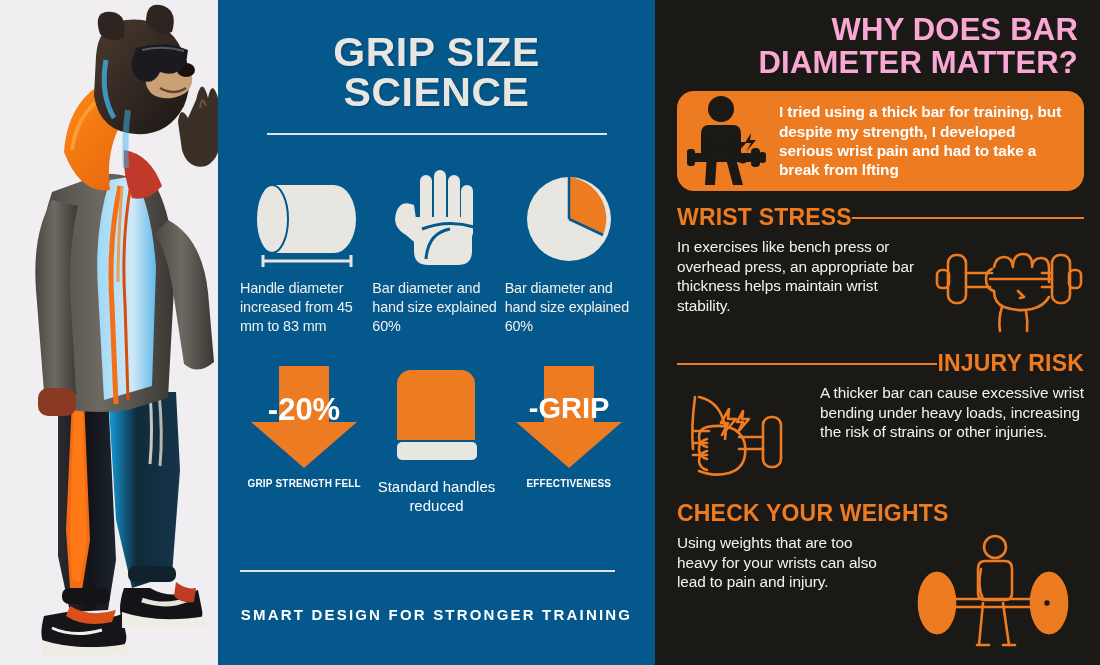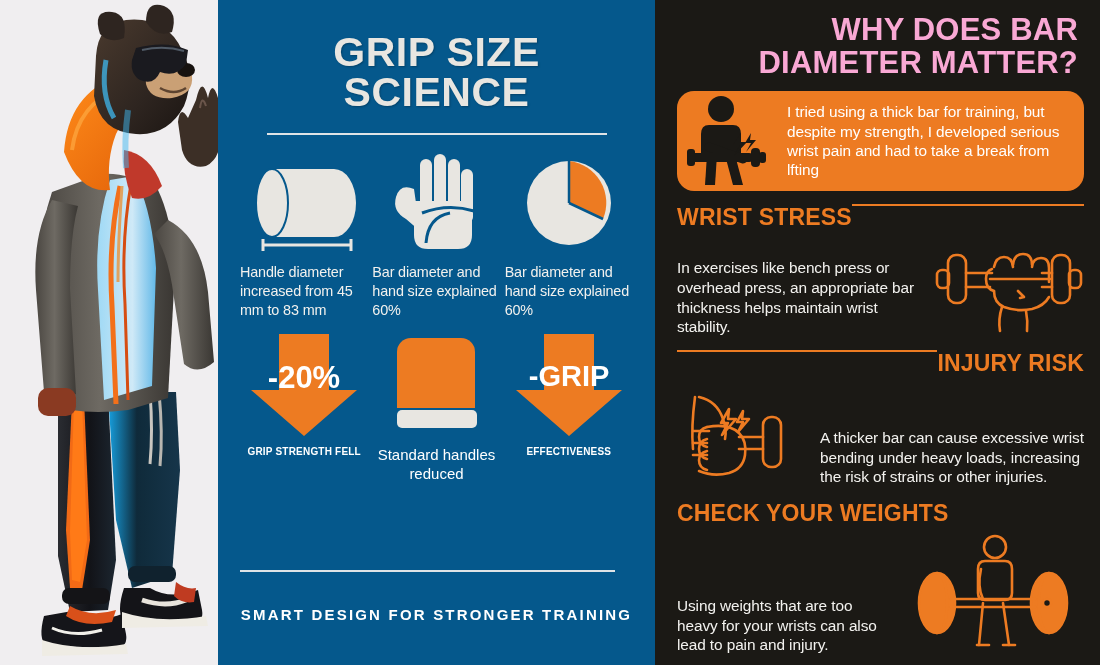--- a/index.html
+++ b/index.html
@@ -51,21 +51,21 @@
     margin: 21px 0 0 0;
   }
   .stat-grid {
     width: 100%;
     margin-top: 16px;
     display: grid;
     grid-template-columns: repeat(3, 1fr);
     column-gap: 4px;
   }
   .stat-cell { display: flex; flex-direction: column; align-items: center; }
-  .stat-icon { height: 104px; display: flex; align-items: center; justify-content: center; }
+  .stat-icon { height: 104px; display: flex; align-items: center; justify-content: center; margin-top: 16px; }
   .stat-caption {
     color: #f2f1ee;
     font-size: 14.4px;
     line-height: 1.32;
     text-align: left;
     margin-top: 8px;
     letter-spacing: -0.15px;
   }
   .stat-grid.row2 { margin-top: 14px; }
   .stat-grid.row2 .stat-icon { height: 110px; align-items: flex-start; }
@@ -108,45 +108,46 @@
     letter-spacing: 0.2px;
     text-align: right;
     padding-right: 6px;
   }
   .quote-box {
     margin-top: 11px;
     background: #ed7b22;
     border-radius: 17px;
     padding: 9px 12px 9px 8px;
     display: flex; align-items: center;
-    gap: 18px;
+    gap: 10px;
     min-height: 96px;
+    font-weight: bold;
   }
   .quote-icon { flex: 0 0 84px; }
   .quote-text {
     color: #ffffff;
     font-size: 15.4px;
     line-height: 1.25;
     letter-spacing: -0.1px;
   }
 
   .section { margin-top: 13px; }
   .sec-head {
-    display: flex; align-items: flex-start; 
+    display: flex; align-items: center; 
   }
   .sec-head.right-align { justify-content: flex-end; }
   .sec-title {
     color: #ed7b22;
     font-weight: bold;
     font-size: 23px;
     letter-spacing: 0.2px;
     white-space: nowrap;
   }
   .sec-rule { flex: 1 1 auto; height: 2px; background: #ed7b22; min-width: 20px; }
-  .sec-body { display: flex; align-items: flex-end; gap: 8px; margin-top: 6px; }
+  .sec-body { display: flex; align-items: flex-start; gap: 8px; margin-top: 6px; }
   .sec-text {
     color: #f3f2ef;
     font-size: 15.4px;
     line-height: 1.28;
     letter-spacing: -0.1px;
     flex: 1 1 auto;
   }
   .sec-art { flex: 0 0 auto; }
   .sec-art.w150 { flex: 0 0 150px; }
   .sec-art.w135 { flex: 0 0 135px; }

